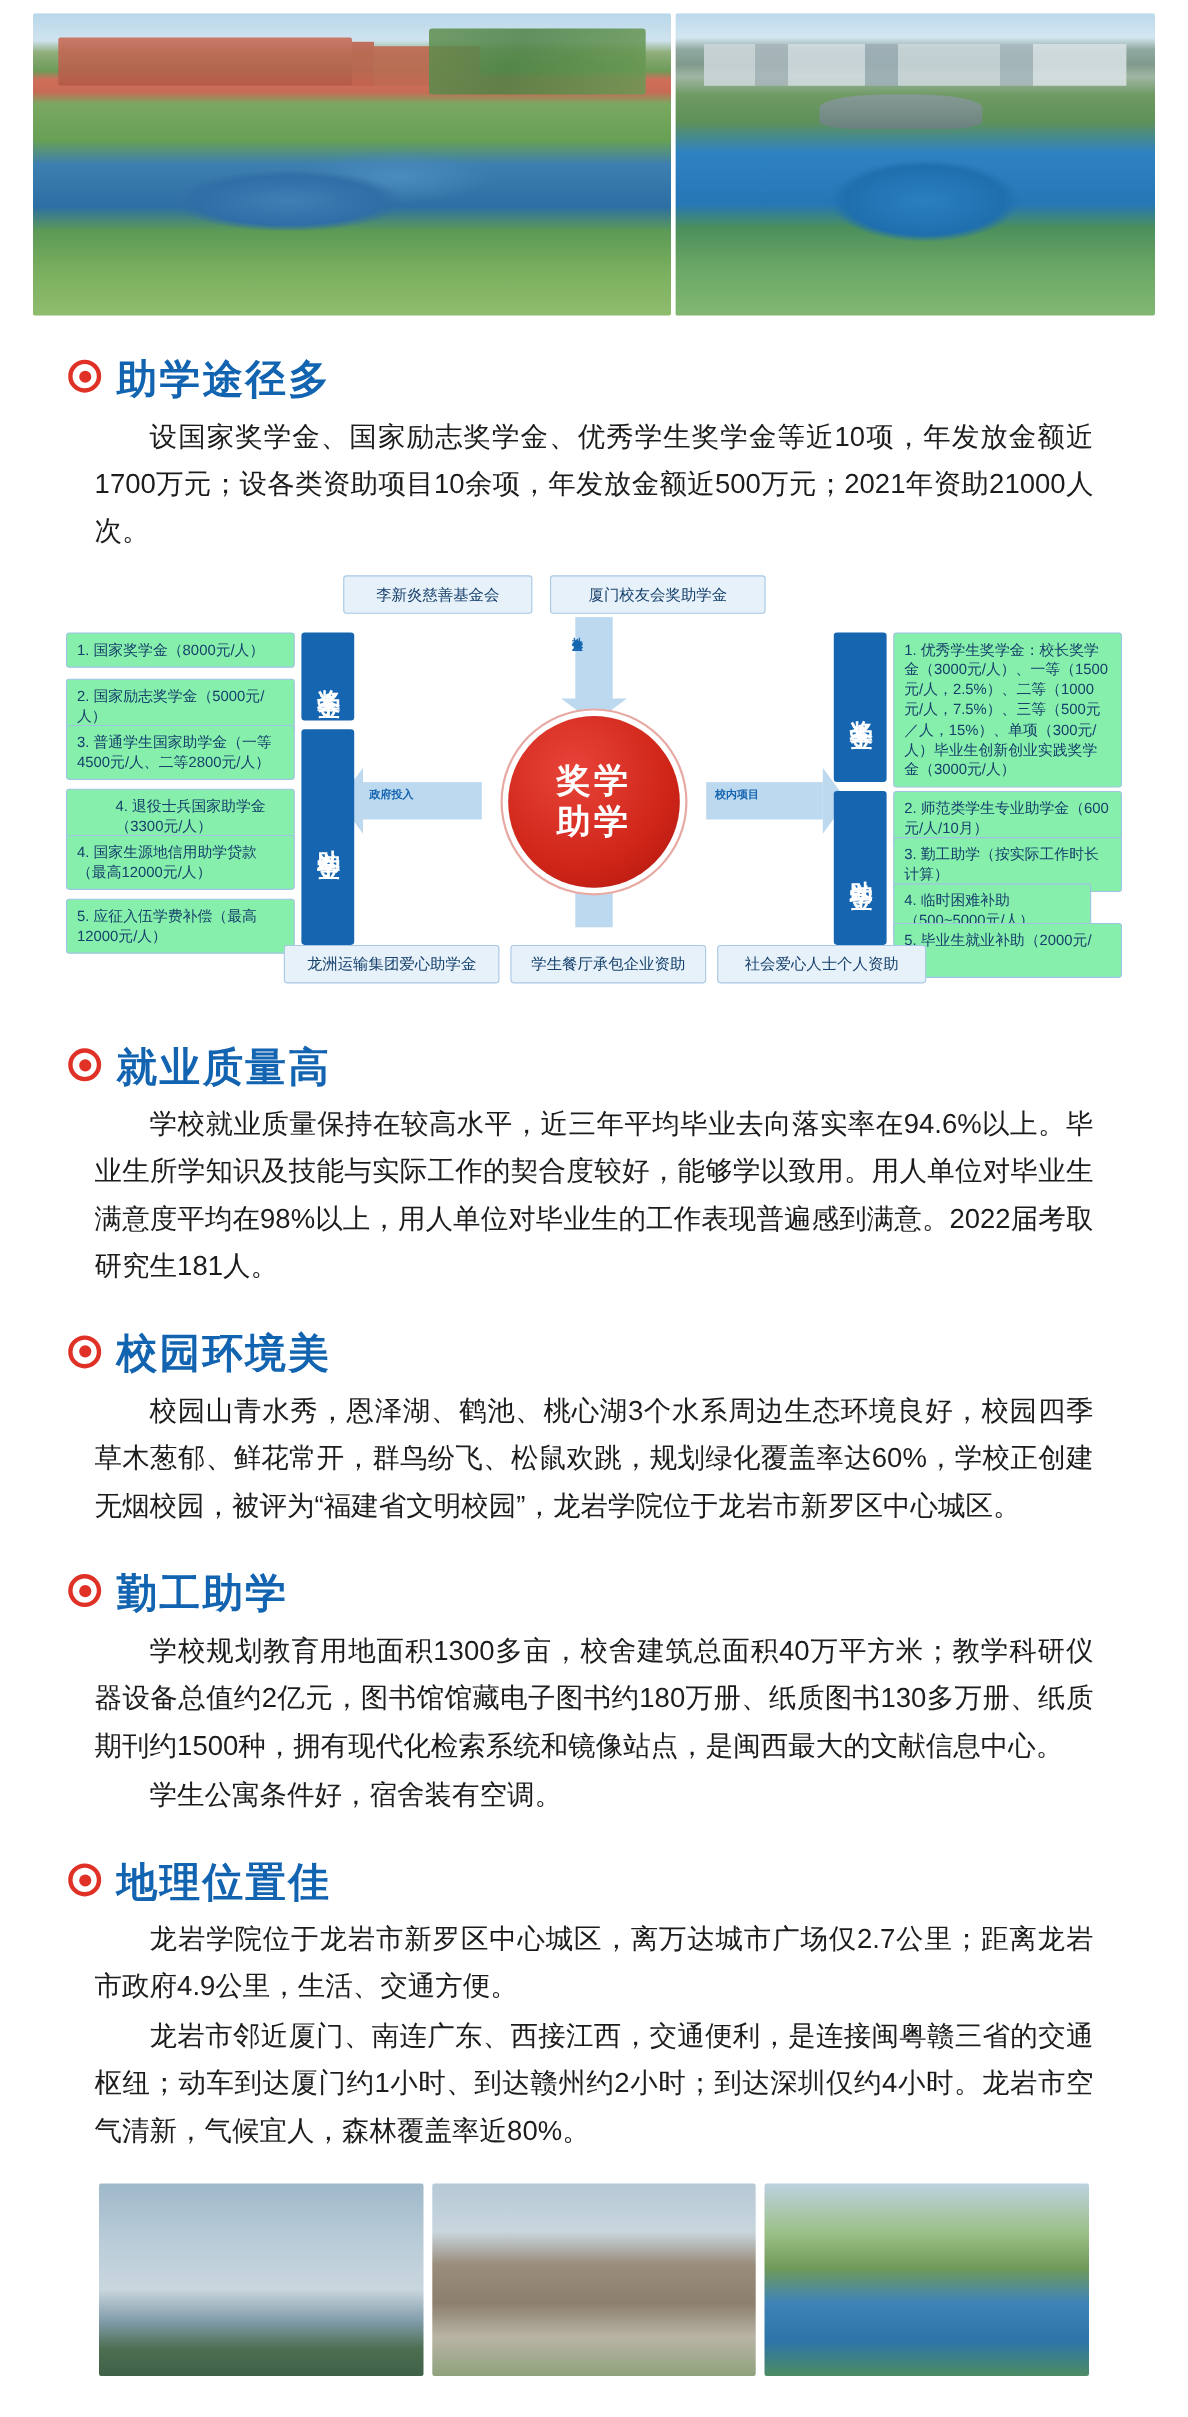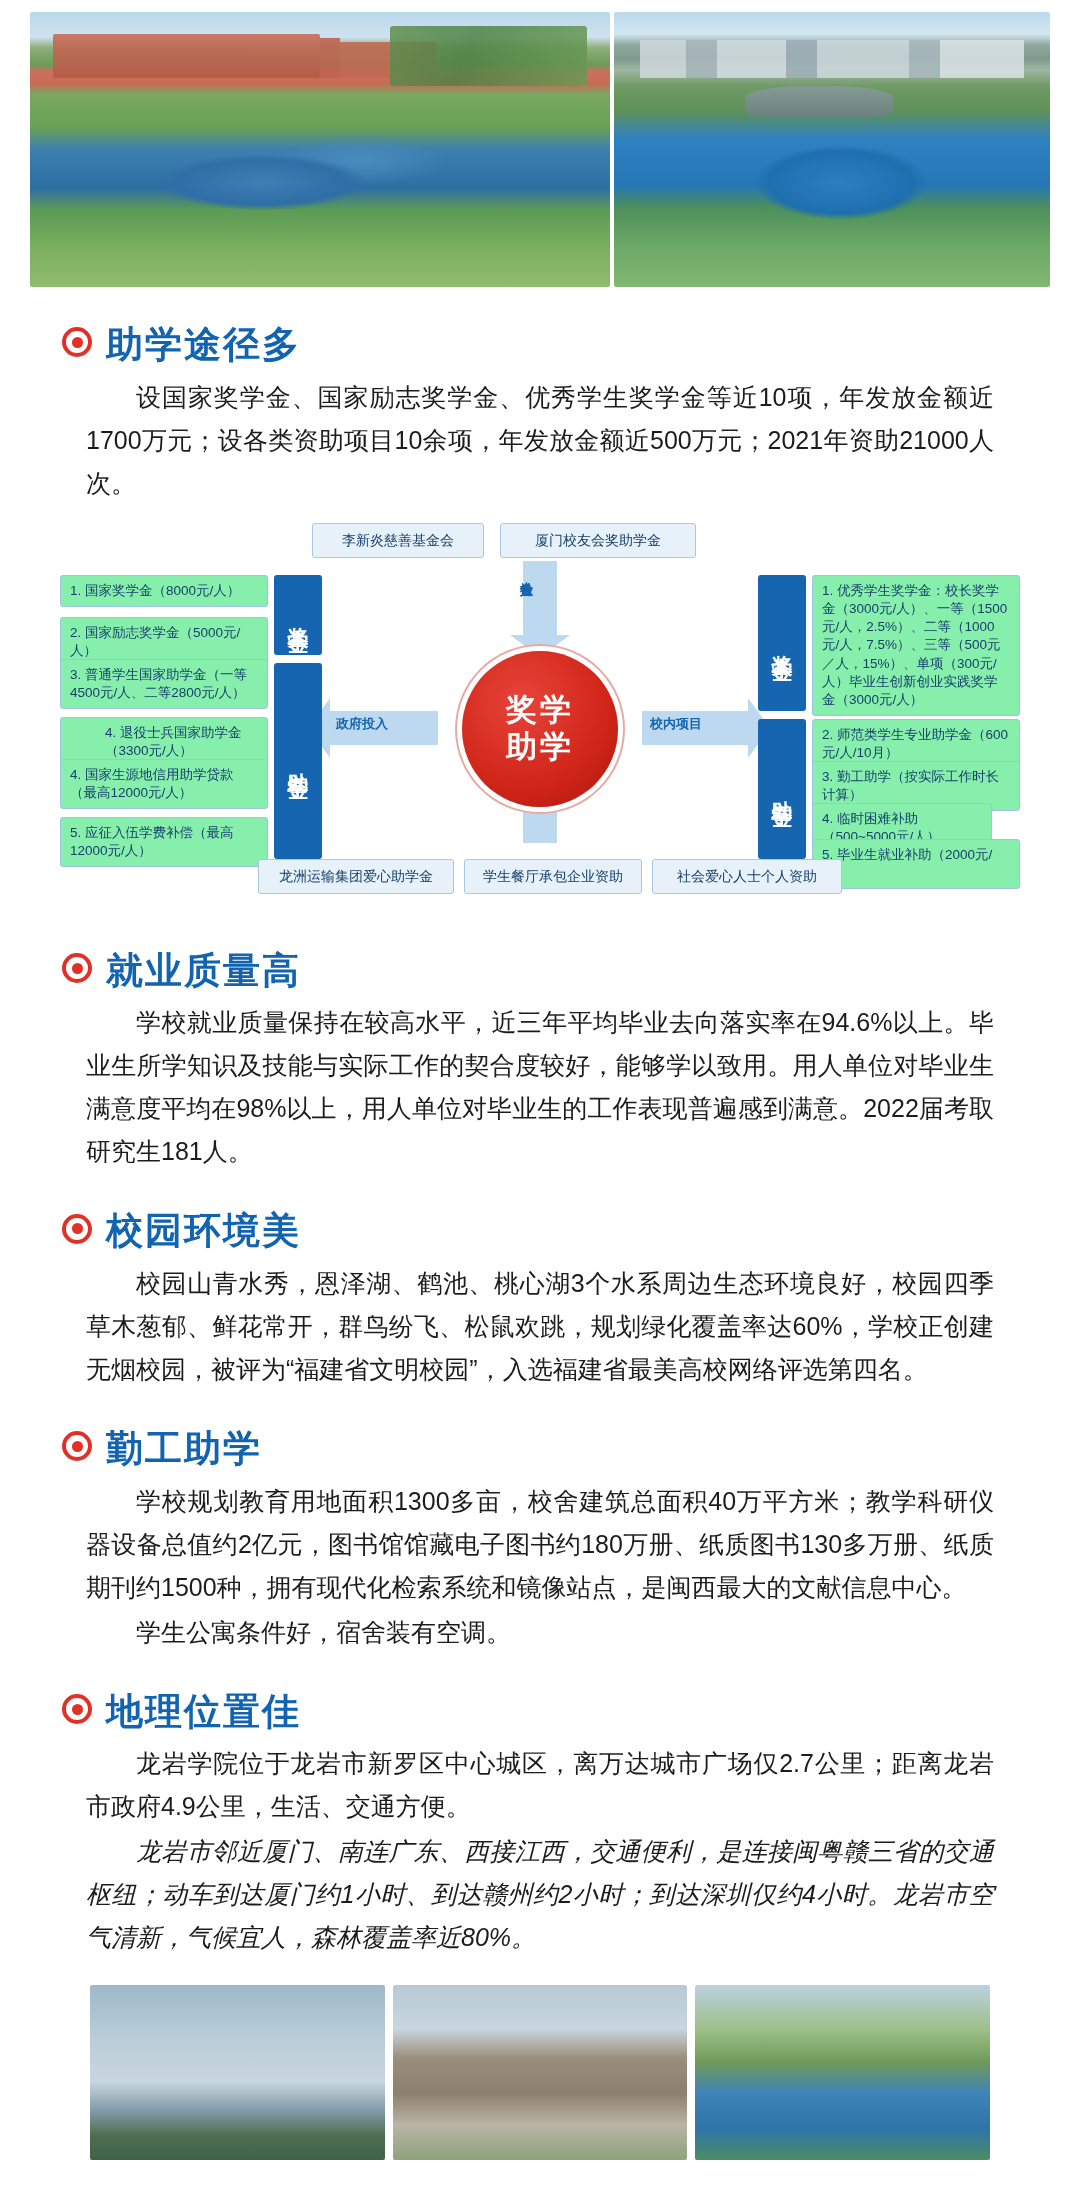--- a/index.html
+++ b/index.html
@@ -104,21 +104,21 @@
     writing-mode:vertical-rl;text-orientation:upright;border-radius:3px;
   }
   .center-badge{
     position:absolute;left:402px;top:128px;width:156px;height:156px;border-radius:50%;
     background:radial-gradient(circle at 38% 32%, #e8443a 0%, #cf2418 62%, #ab160d 100%);
     color:#fff;display:flex;flex-direction:column;align-items:center;justify-content:center;
     font-size:31px;font-weight:700;letter-spacing:3px;line-height:1.18;
     box-shadow:0 0 0 5px #fff, 0 0 0 7px #e9a9a3;
   }
   .arrow-label{
-    position:absolute;color:#1565b0;font-size:13px;font-weight:700;line-height:1.15;
+    position:absolute;color:#1565b0;font-size:10px;font-weight:700;line-height:1.15;
   }
   .arrow-label.vert{writing-mode:vertical-rl;text-orientation:upright;letter-spacing:1px;}
   .arr{position:absolute;background:#bcd9f0;}
   .arr.v{width:34px;}
   .arr.h{height:34px;}
   .tri{position:absolute;width:0;height:0;}
 
   
   .bottom-strip{display:flex;gap:8px;width:900px;margin:26px auto 24px auto;height:175px;}
   .bphoto{flex:1 1 0;border-radius:2px;overflow:hidden;}
@@ -212,21 +212,21 @@
     <p class="para indent">学校就业质量保持在较高水平，近三年平均毕业去向落实率在94.6%以上。毕业生所学知识及技能与实际工作的契合度较好，能够学以致用。用人单位对毕业生满意度平均在98%以上，用人单位对毕业生的工作表现普遍感到满意。2022届考取研究生181人。</p>
   </div>
 
   <div class="section">
     <div class="sec-head">
       <span class="bullseye">
           <i></i>
         </span>
       <span class="sec-title">校园环境美</span>
     </div>
-    <p class="para indent">校园山青水秀，恩泽湖、鹤池、桃心湖3个水系周边生态环境良好，校园四季草木葱郁、鲜花常开，群鸟纷飞、松鼠欢跳，规划绿化覆盖率达60%，学校正创建无烟校园，被评为“福建省文明校园”，入选福建省最美高校网络评选第四名。</p>
+    <p class="para indent">校园山青水秀，恩泽湖、鹤池、桃心湖3个水系周边生态环境良好，校园四季草木葱郁、鲜花常开，群鸟纷飞、松鼠欢跳，规划绿化覆盖率达60%，学校正创建无烟校园，被评为“福建省文明校园”，龙岩学院位于龙岩市新罗区中心城区。</p>
   </div>
 
   <div class="section">
     <div class="sec-head">
       <span class="bullseye">
           <i></i>
         </span>
       <span class="sec-title">勤工助学</span>
     </div>
     <p class="para indent">学校规划教育用地面积1300多亩，校舍建筑总面积40万平方米；教学科研仪器设备总值约2亿元，图书馆馆藏电子图书约180万册、纸质图书130多万册、纸质期刊约1500种，拥有现代化检索系统和镜像站点，是闽西最大的文献信息中心。</p>
@@ -234,21 +234,21 @@
   </div>
 
   <div class="section">
     <div class="sec-head">
       <span class="bullseye">
           <i></i>
         </span>
       <span class="sec-title">地理位置佳</span>
     </div>
     <p class="para indent">龙岩学院位于龙岩市新罗区中心城区，离万达城市广场仅2.7公里；距离龙岩市政府4.9公里，生活、交通方便。</p>
-    <p class="para indent" style="margin-top:2px;font-style:italic;">龙岩市邻近厦门、南连广东、西接江西，交通便利，是连接闽粤赣三省的交通枢纽；动车到达厦门约1小时、到达赣州约2小时；到达深圳仅约4小时。龙岩市空气清新，气候宜人，森林覆盖率近80%。</p>
+    <p class="para indent" style="margin-top:2px;">龙岩市邻近厦门、南连广东、西接江西，交通便利，是连接闽粤赣三省的交通枢纽；动车到达厦门约1小时、到达赣州约2小时；到达深圳仅约4小时。龙岩市空气清新，气候宜人，森林覆盖率近80%。</p>
   </div>
 
   <div class="bottom-strip">
     <div class="bphoto b1"></div>
     <div class="bphoto b2"></div>
     <div class="bphoto b3"></div>
   </div>
 
 </div>
 

